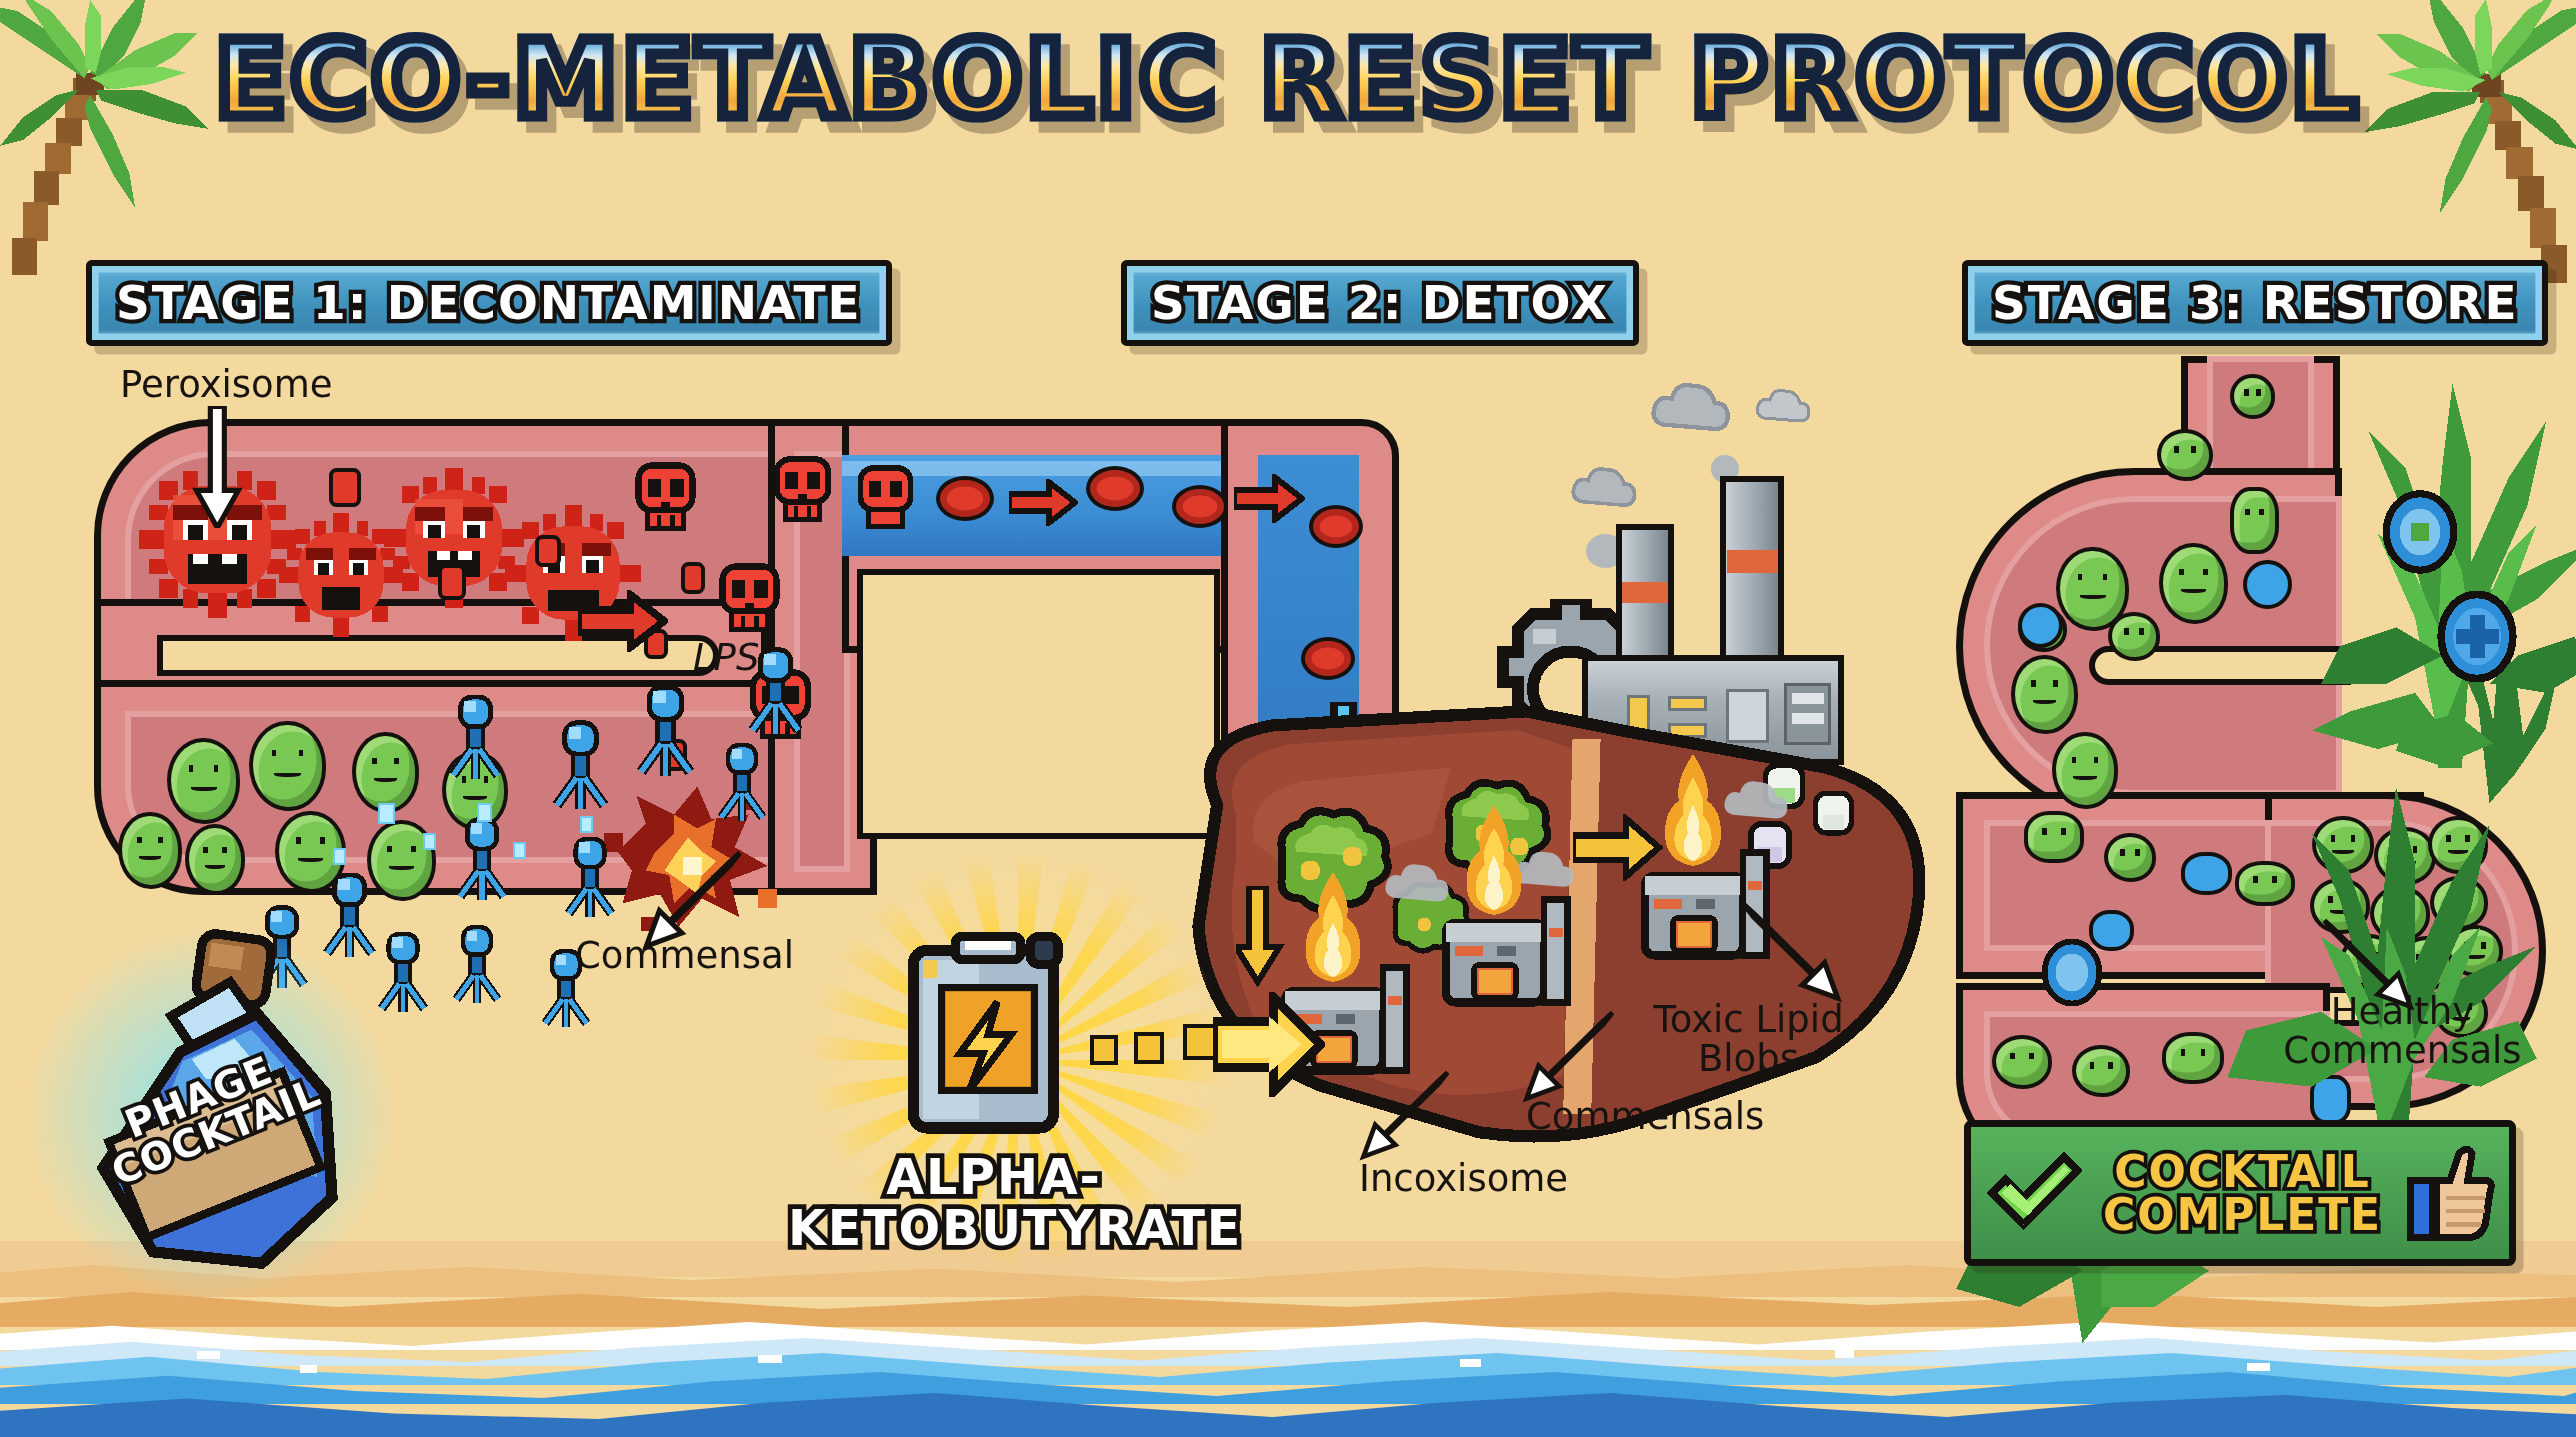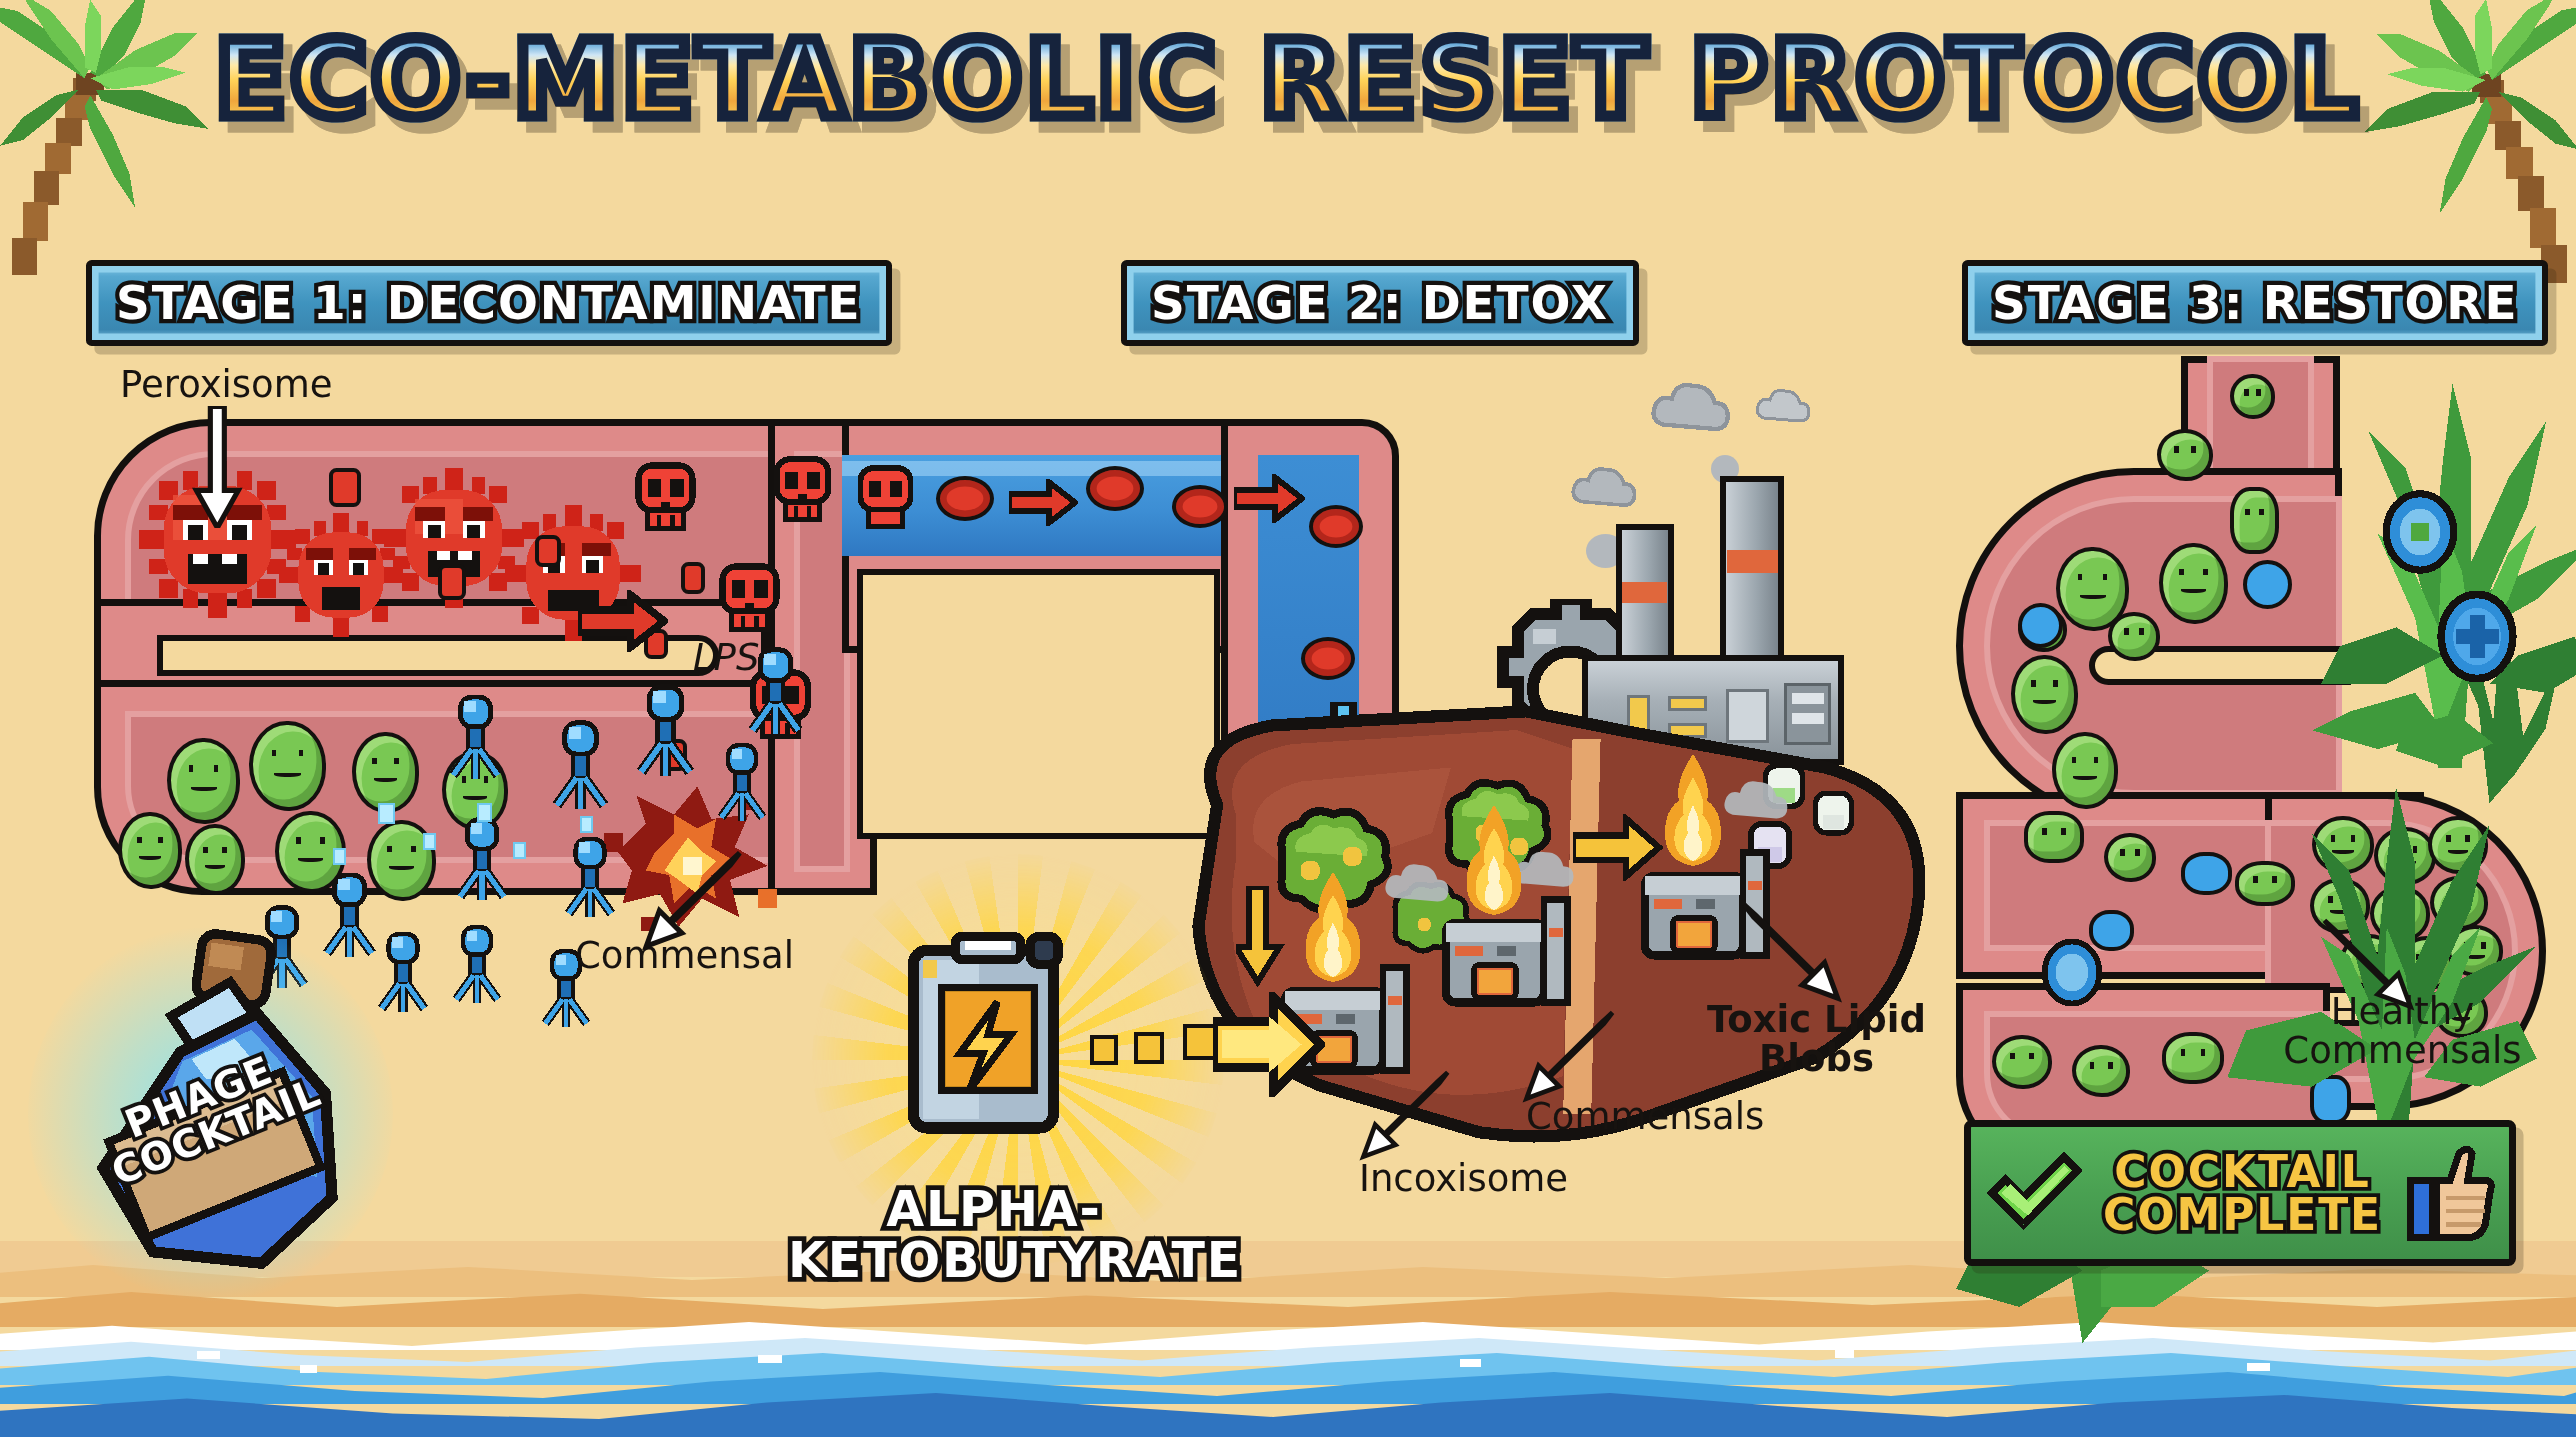--- a/index.html
+++ b/index.html
@@ -758,26 +758,26 @@
     <path d="M21 16 L13 27 h5 l-3 8 l9 -12 h-5 z" fill="#ffd34e" stroke="#14110f" stroke-width="1.5"></path>
   </svg>
 
   <div class="abs" style="left:1090px;top:1035px;width:28px;height:30px;background:#f5c33a;border:4.7px solid #14110f;"></div>
   <div class="abs" style="left:1134px;top:1032px;width:30px;height:32px;background:#f5c33a;border:4.7px solid #14110f;"></div>
   <div class="abs" style="left:1183px;top:1024px;width:34px;height:36px;background:#f5c33a;border:4.7px solid #14110f;"></div>
   <svg class="abs" style="left:1213px;top:992px;width:112px;height:105px;" viewBox="0 0 24 22" shape-rendering="crispEdges">
     <path d="M0 6 H13 V1 L23 11 L13 21 V16 H0 Z" fill="#ffd34e" stroke="#14110f" stroke-width="2"></path>
     <path d="M2 8 H12 V5 L19 11 L12 17 V14 H2 Z" fill="#ffe87f"></path>
   </svg>
-  <div class="abs" style="left:788px;top:1153px;width:412px;text-align:center;margin-top:32px;">
+  <div class="abs" style="left:788px;top:1153px;width:412px;text-align:center;">
     <div style="font-family:'DejaVu Sans',sans-serif;font-weight:900;font-size:49px;letter-spacing:1.9px;line-height:1.02;color:#ffffff;-webkit-text-stroke:9.4px #14110f;paint-order:stroke fill;">ALPHA-</div>
     <div style="font-family:'DejaVu Sans',sans-serif;font-weight:900;font-size:49px;letter-spacing:1.9px;line-height:1.08;color:#ffffff;-webkit-text-stroke:9.4px #14110f;paint-order:stroke fill;">KETOBUTYRATE</div>
   </div>
 
-  <div class="lbl ctr abs" style="left:1676px;top:1000px;width:281px;font-weight:bold;">
+  <div class="lbl ctr abs" style="left:1608px;top:1000px;width:281px;">
     <div>Toxic Lipid</div>
     <div>Blobs</div>
   </div>
   <svg class="ptr" style="left:1735px;top:899px;width:112px;height:105px;" viewBox="0 0 24 22">
     <path d="M2 1 l2.4 2.2 12.6 12.4 -2.6 2.6 7.6 2.8 -2.8 -7.6 -2.6 2.6 -12.6 -12.4 z" fill="#ffffff" stroke="#14110f" stroke-width="1.1"></path>
   </svg>
 
   <div class="lbl abs" style="left:1526px;top:1097px;">Commensals</div>
   <svg class="ptr" style="left:1518px;top:1007px;width:103px;height:97px;" viewBox="0 0 24 22">
     <path d="M22 1 l-2.4 2.2 -12.6 12.4 2.6 2.6 -7.6 2.8 2.8 -7.6 2.6 2.6 12.6 -12.4 z" fill="#ffffff" stroke="#14110f" stroke-width="1.1"></path>

